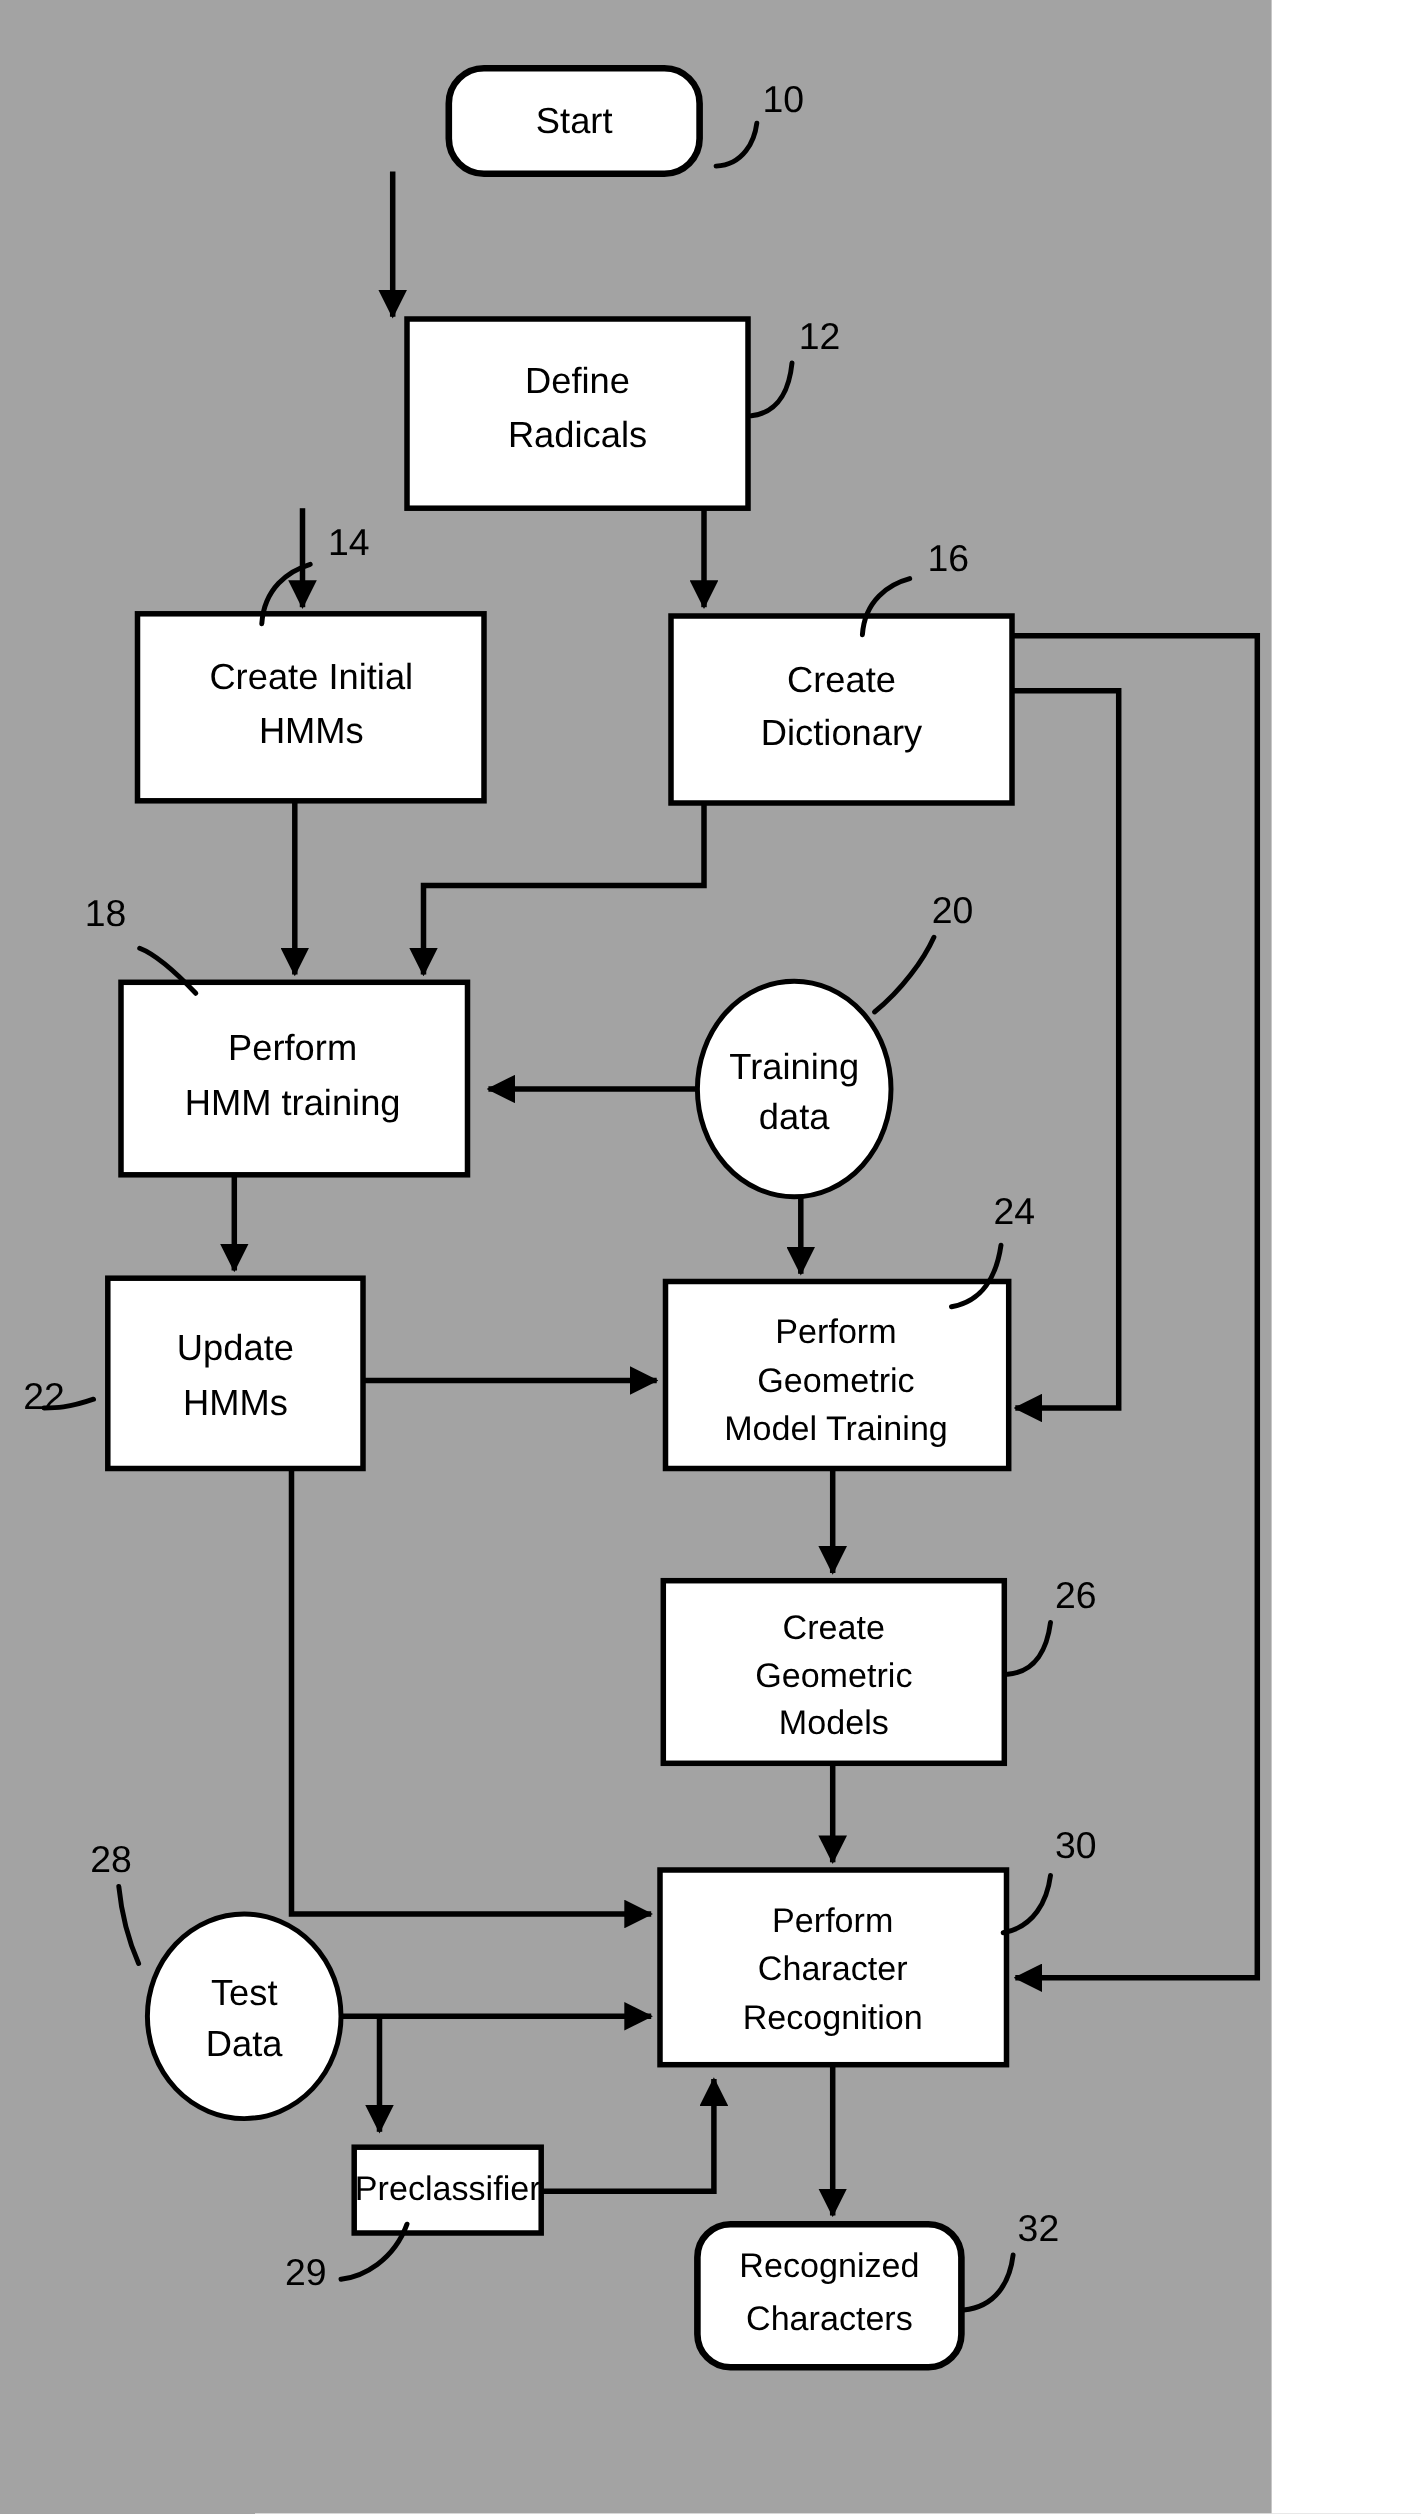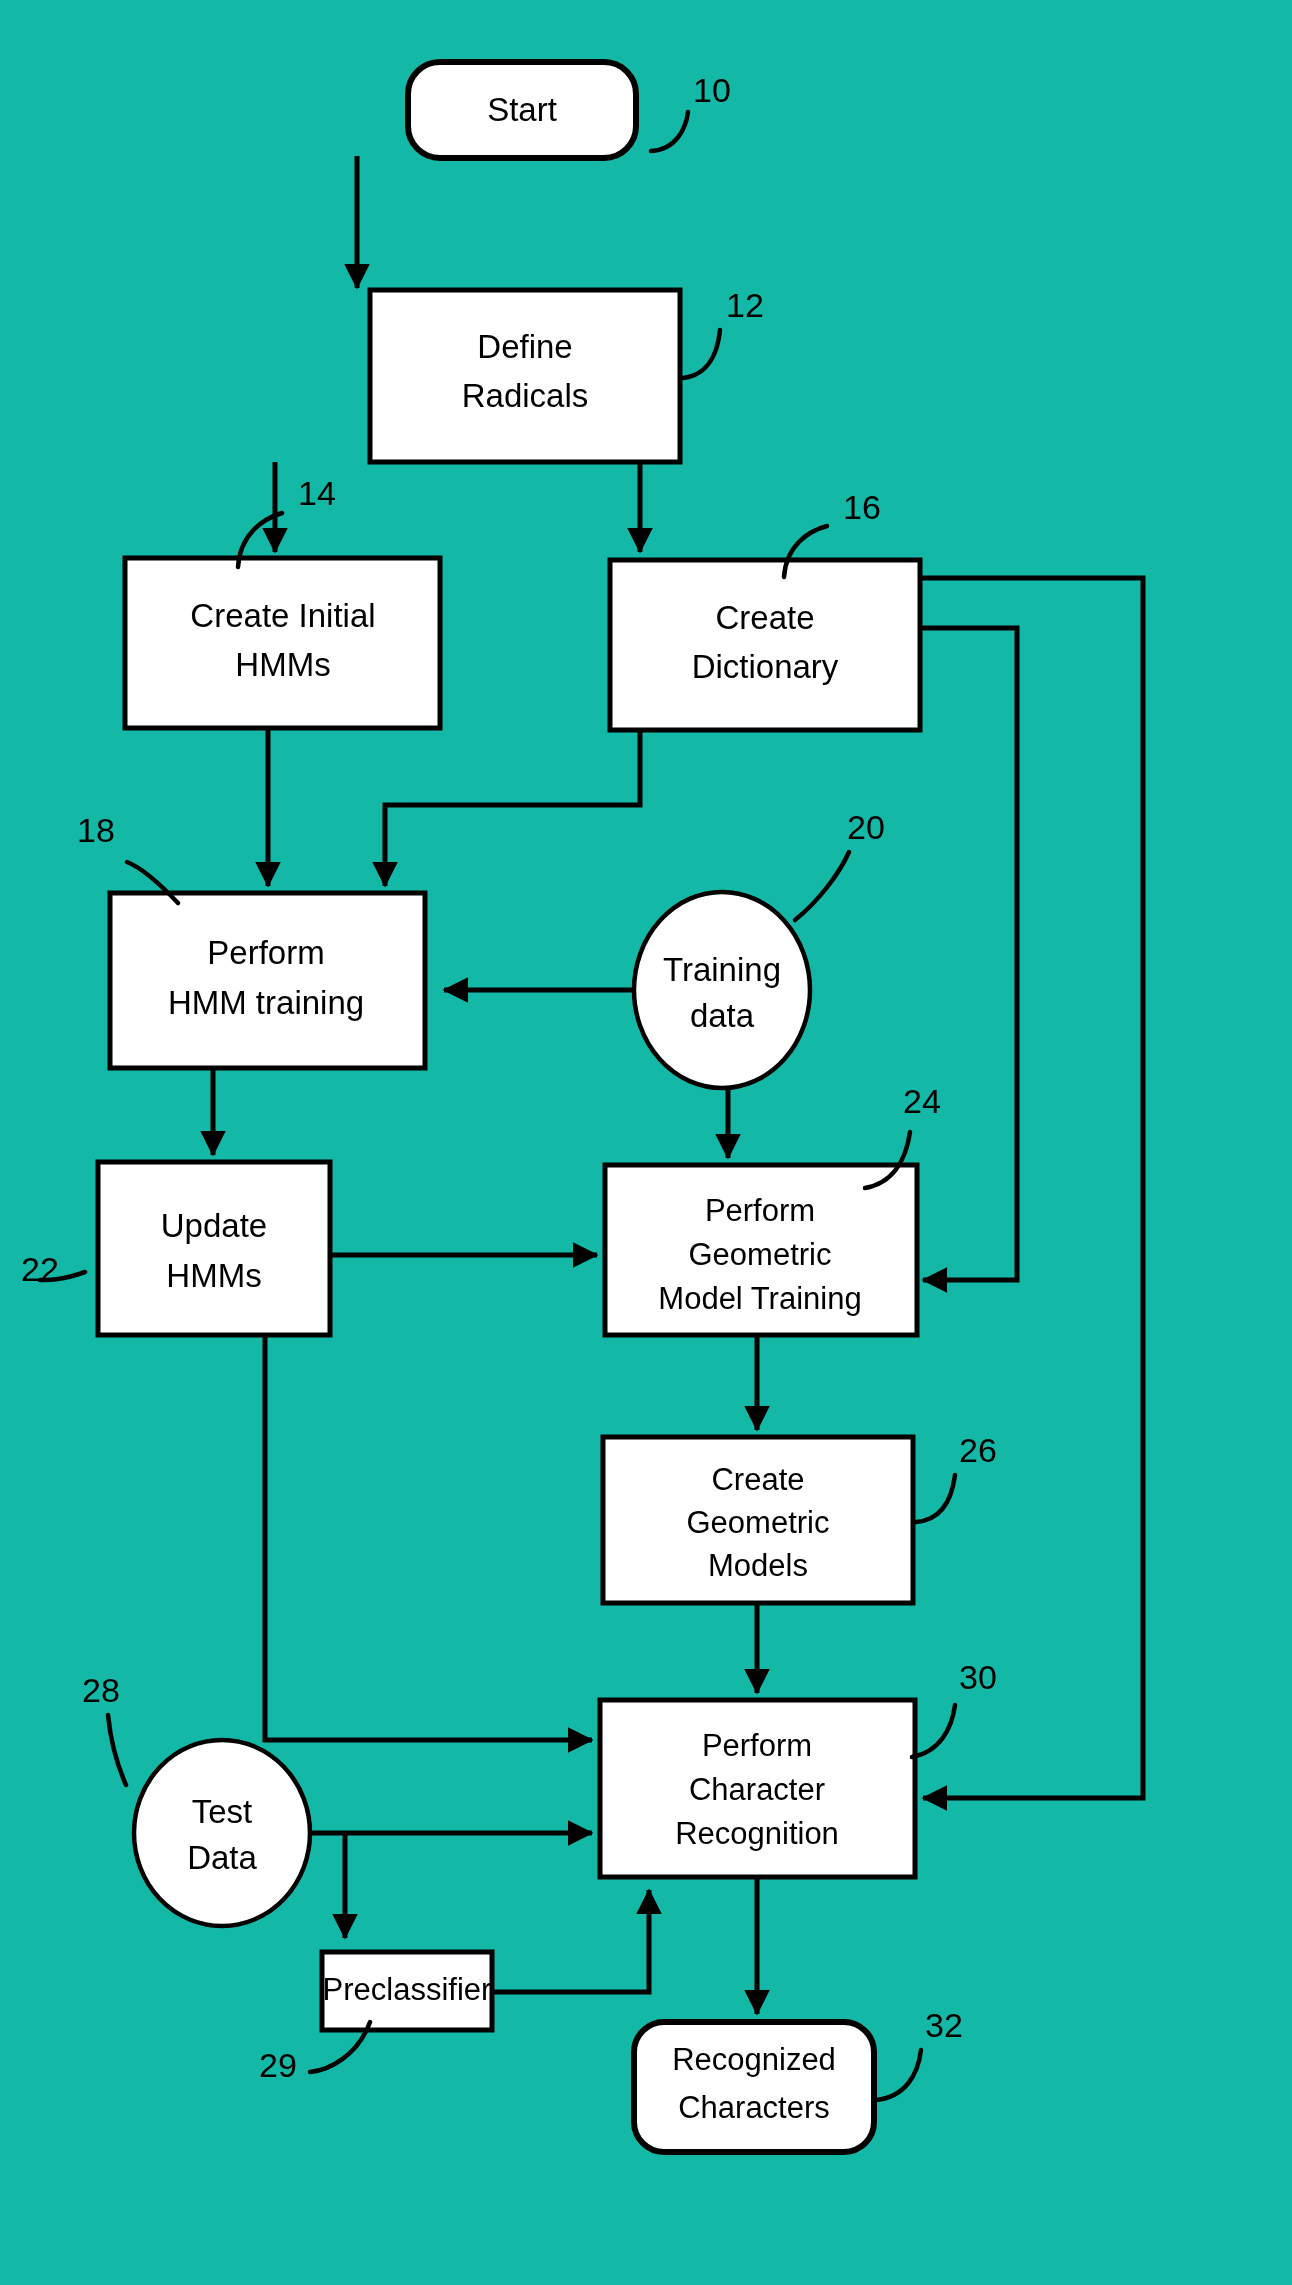--- a/index.html
+++ b/index.html
@@ -8,23 +8,23 @@
     background: #ffffff;
   }
   body {
     width: 1292px;
     height: 2285px;
     font-family: "Liberation Sans", sans-serif;
     overflow: hidden;
   }
   #diagram-root {
     position: relative;
-    width: 1292px;
+    width: 1156px;
     height: 2285px;
-    background: #14b8a6;
+    background: #a3a3a3;
   }
   svg#flowchart {
     display: block;
     width: 1292px;
     height: 2285px;
   }
   .node-shape {
     fill: #ffffff;
     stroke: #000000;
     stroke-width: 5;

